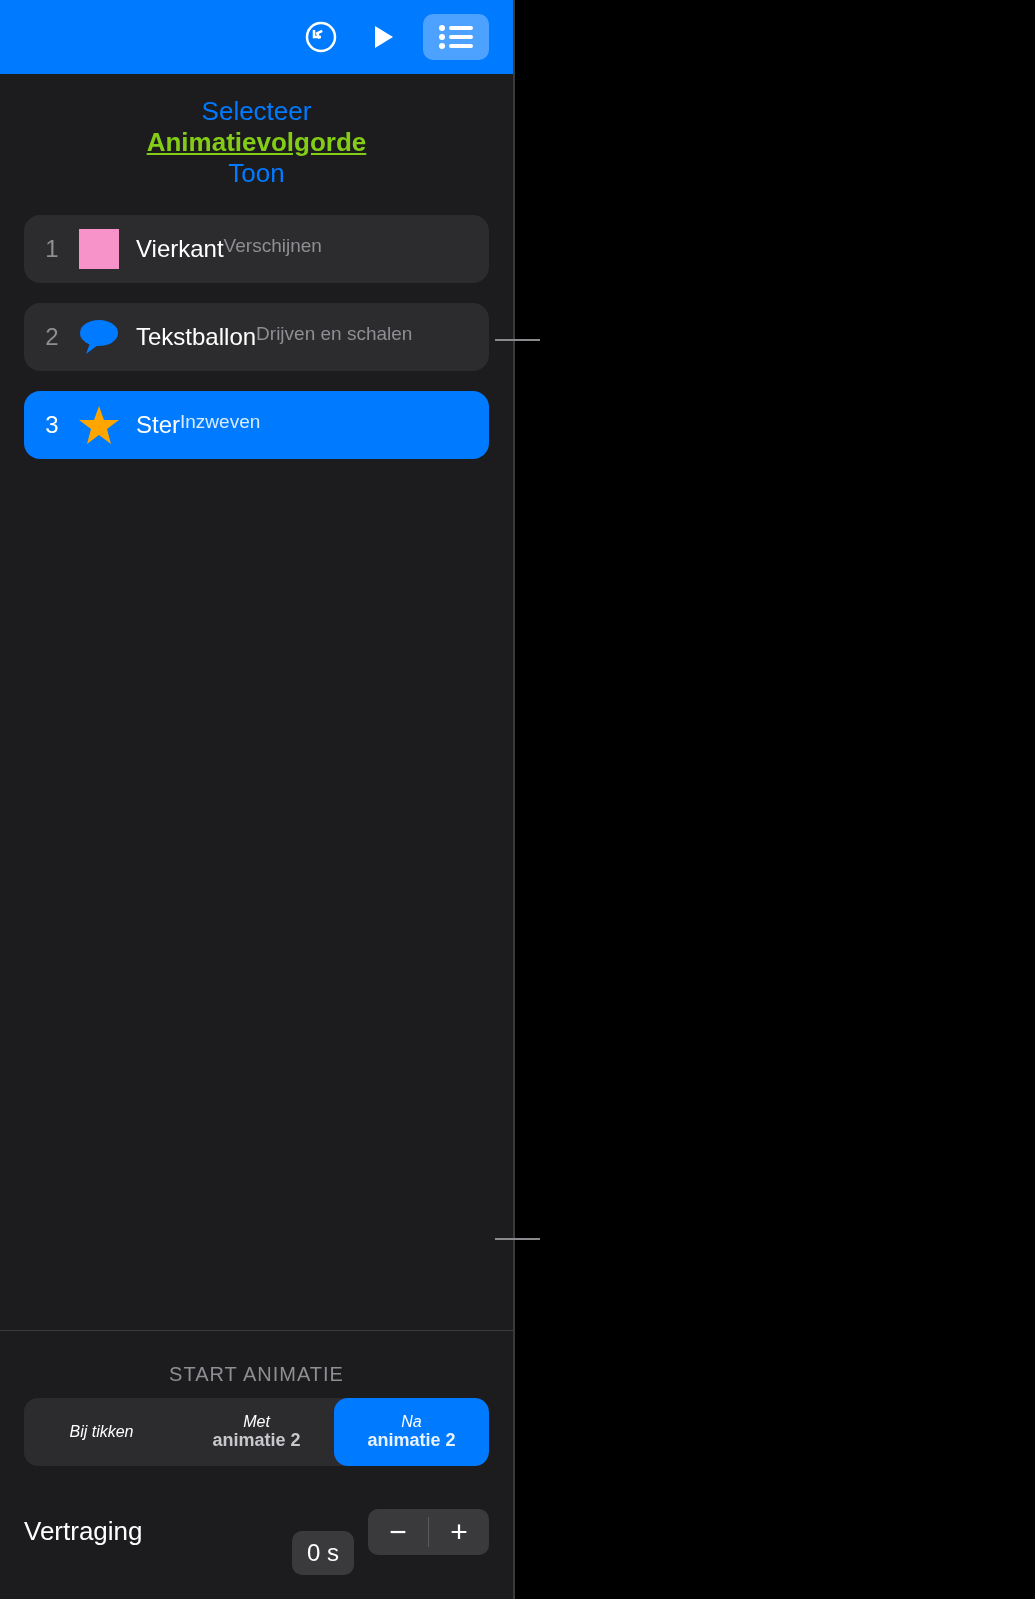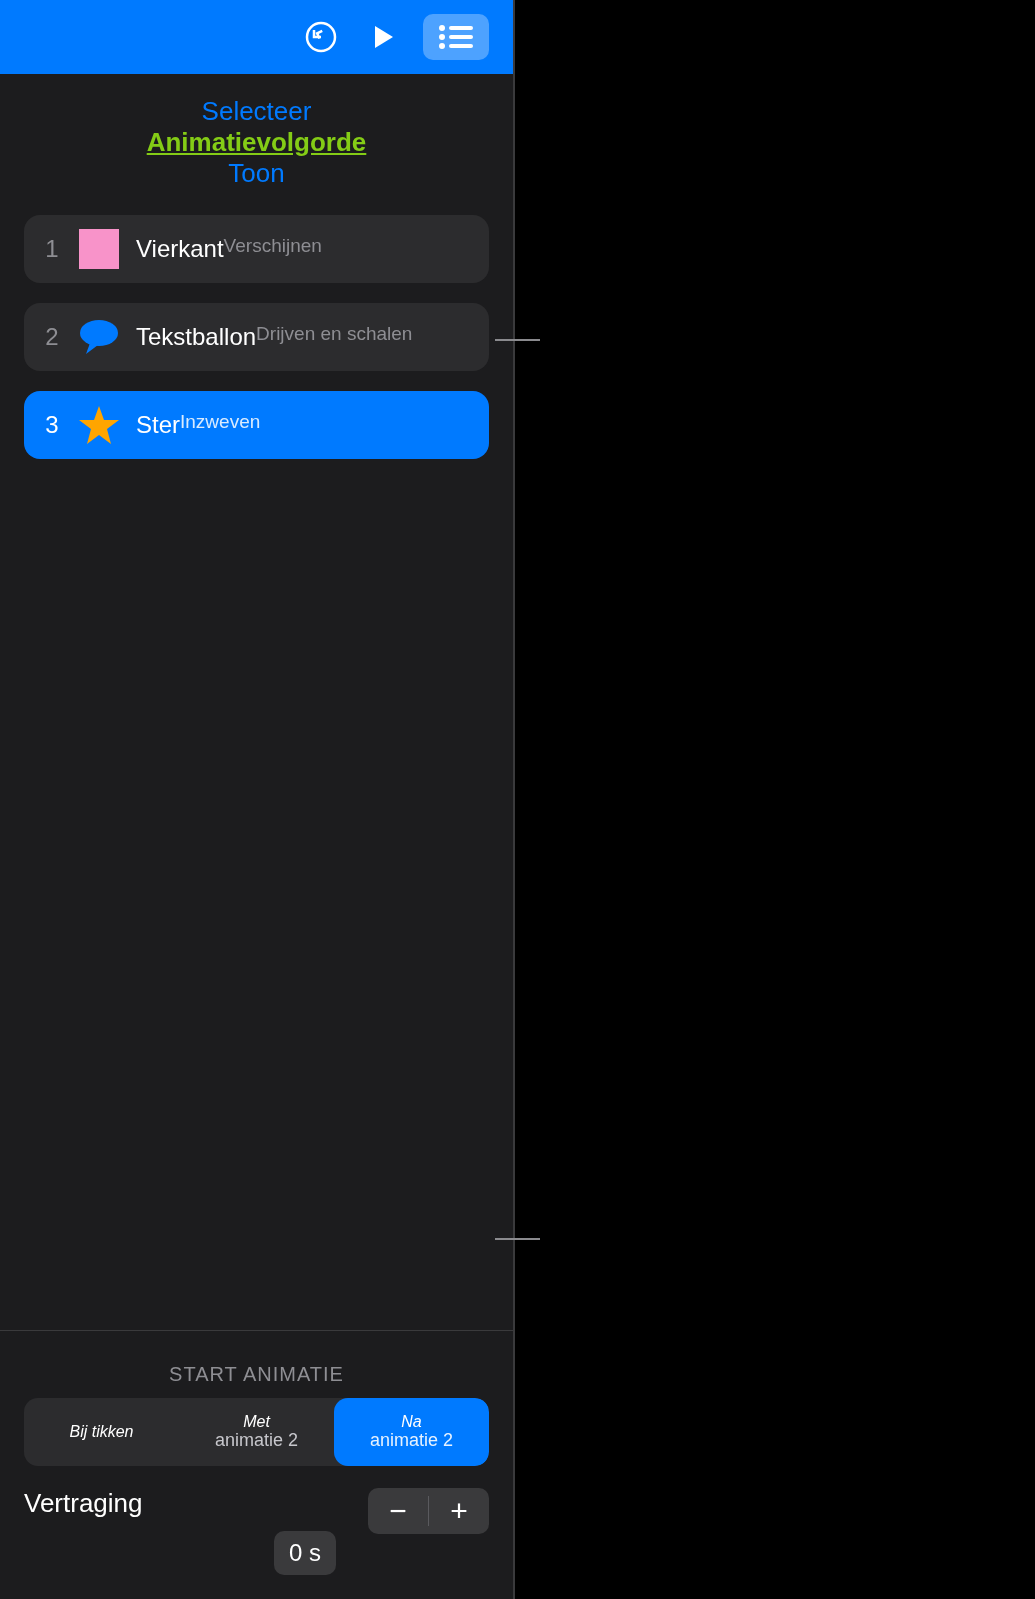--- a/index.html
+++ b/index.html
@@ -139,26 +139,26 @@
       flex-direction: column;
       align-items: center;
       justify-content: center;
       color: #fff;
     }
     .segment.active {
       background: #007aff;
       border-radius: 14px;
     }
     .segment-title { font-size: 16px; line-height: 1.1; font-style: italic; }
-    .segment-sub { font-size: 18px; color: #c7c7cc; line-height: 1.1; }
+    .segment-sub { font-size: 18px; color: #c7c7cc; line-height: 1.1; font-weight: bold; }
     .segment.active .segment-sub { color: rgba(255,255,255,0.9); }
     .delay-row {
       display: flex;
-      align-items: flex-start;
-      gap: 32px;
+      align-items: center;
+      gap: 14px;
     }
     .delay-label {
       color: #fff;
       font-size: 26px;
       flex: 1;
     }
     .delay-value {
       background: #3a3a3c;
       color: #fff;
       font-size: 24px;

